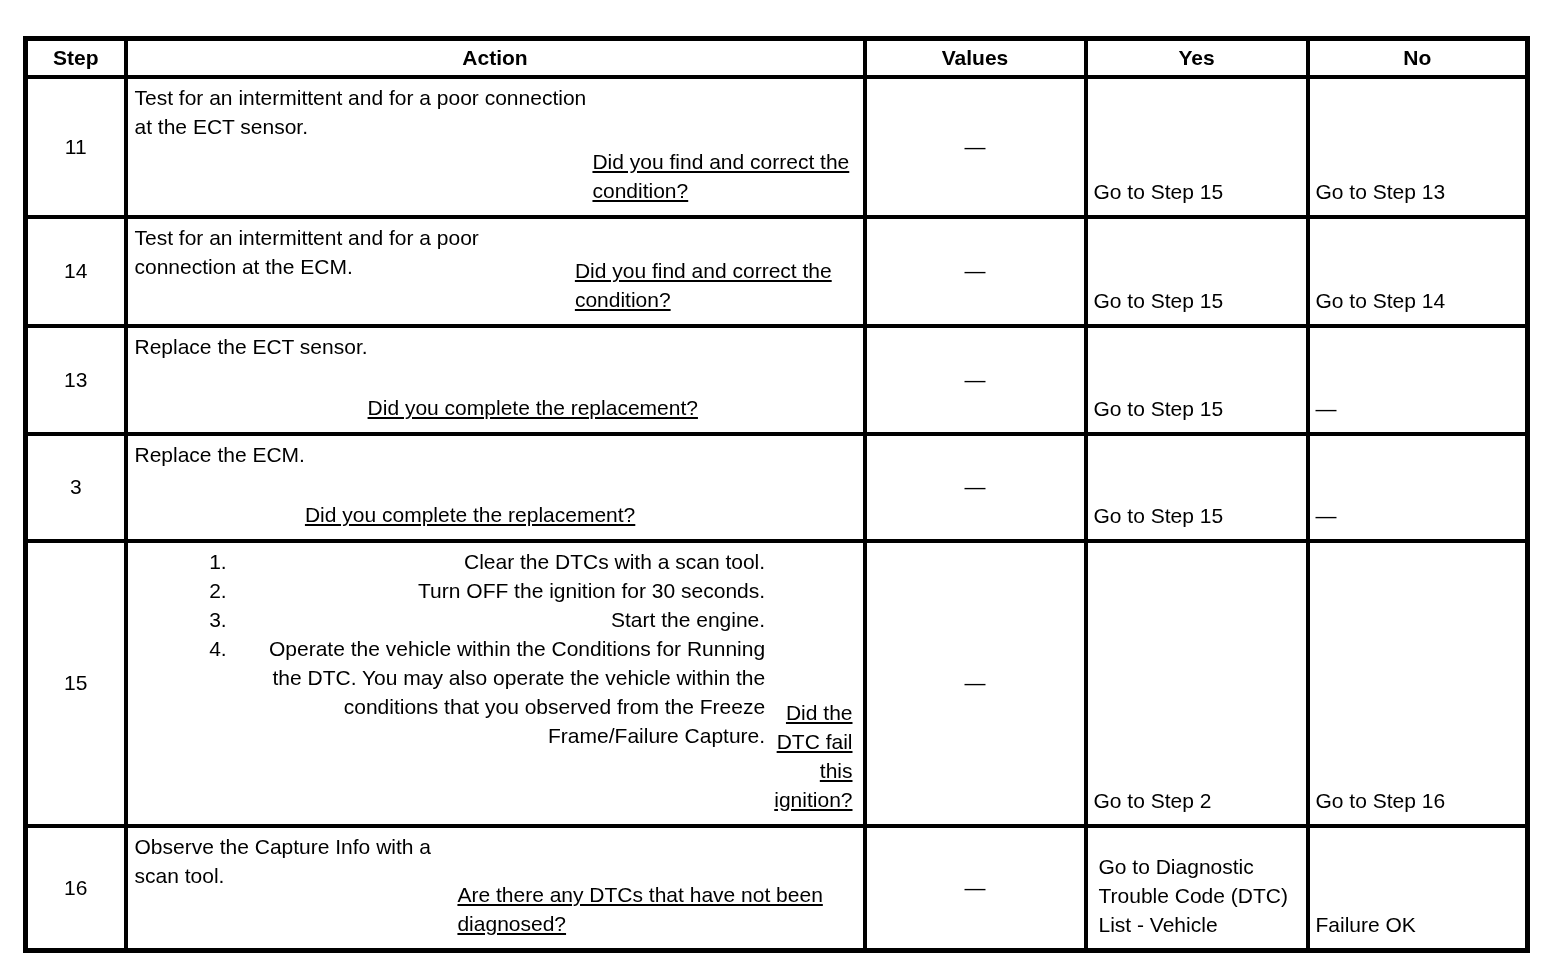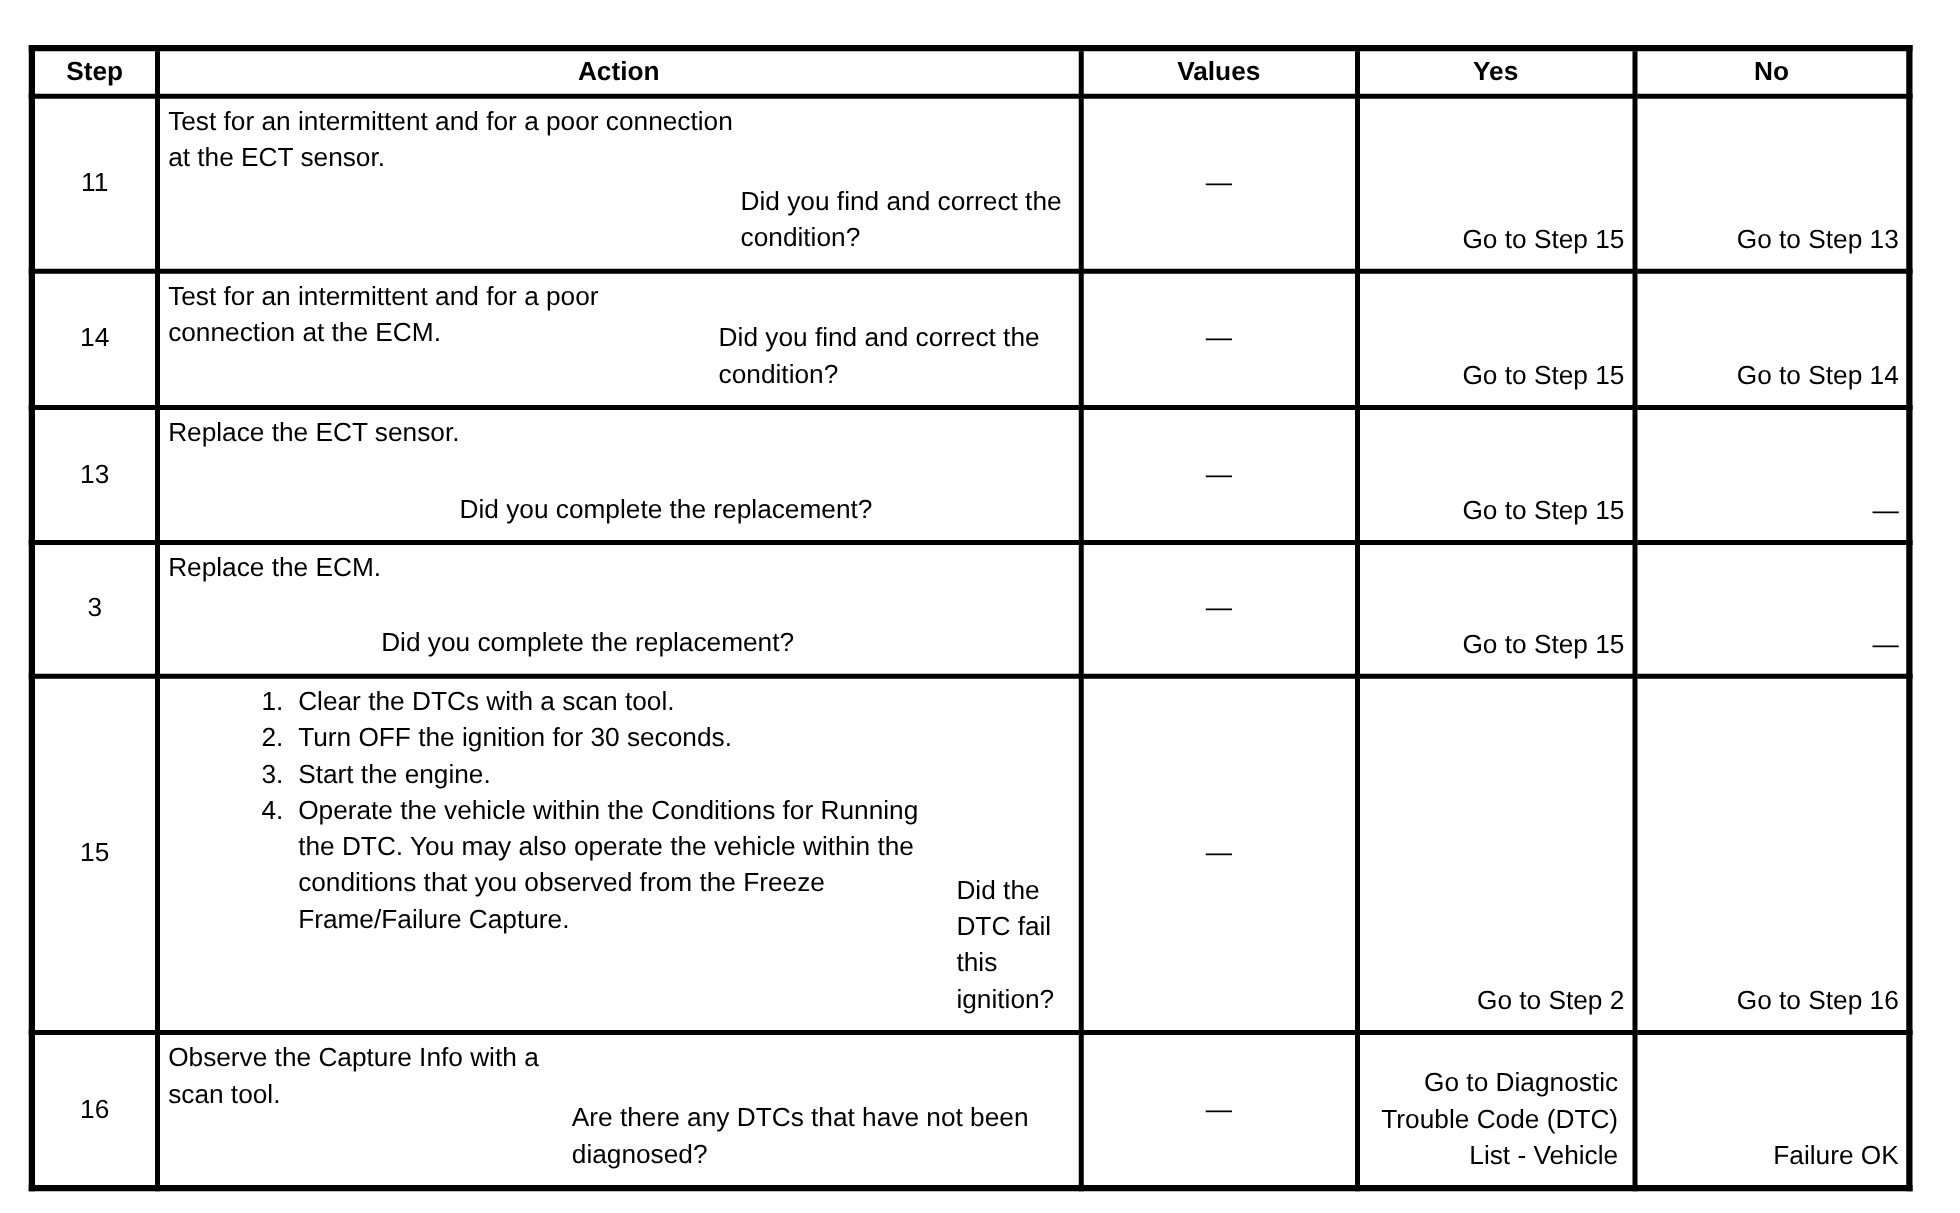--- a/index.html
+++ b/index.html
@@ -45,36 +45,36 @@
   }
   td.action-cell {
     text-align: left;
     vertical-align: top;
     padding: 5px 10px 9px 7px;
   }
   .action-flex {
     display: flex;
     flex-direction: row;
   }
-  .action-flex .question { margin-top: auto; }
+  .action-flex .question { margin-top: auto; text-decoration: underline; }
   td.values-cell {
     text-align: center;
     vertical-align: middle;
   }
   td.yes-cell, td.no-cell {
-    text-align: right;
+    text-align: left;
     vertical-align: bottom;
     padding-bottom: 8px;
   }
   
   .mh-r1 { min-height: 122px; }
   .mh-r2 { min-height: 91px; }
   .mh-r3 { min-height: 90px; }
   .mh-r4 { min-height: 89px; }
-  .mh-r5 { min-height: 267px; }
+  .mh-r5 { min-height: 267px; text-align: right; }
   .mh-r6 { min-height: 106px; }
 
   ol.substeps {
     margin: 0 0 6px 0;
     padding-left: 98px;
   }
   ol.substeps li {
     padding-left: 6px;
     margin: 0;
   }

